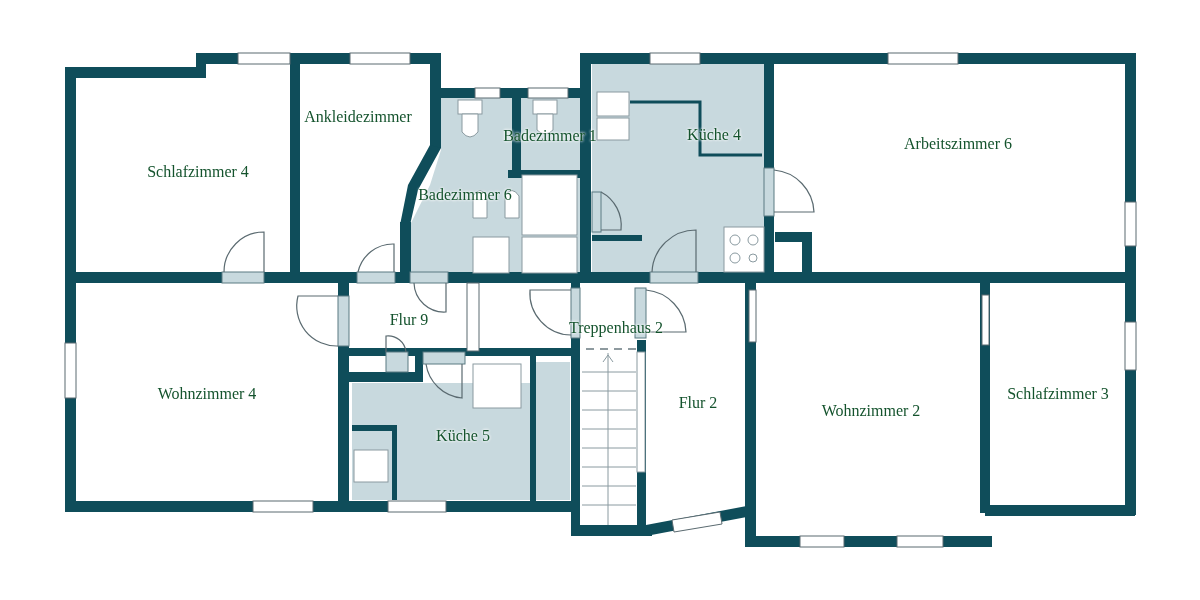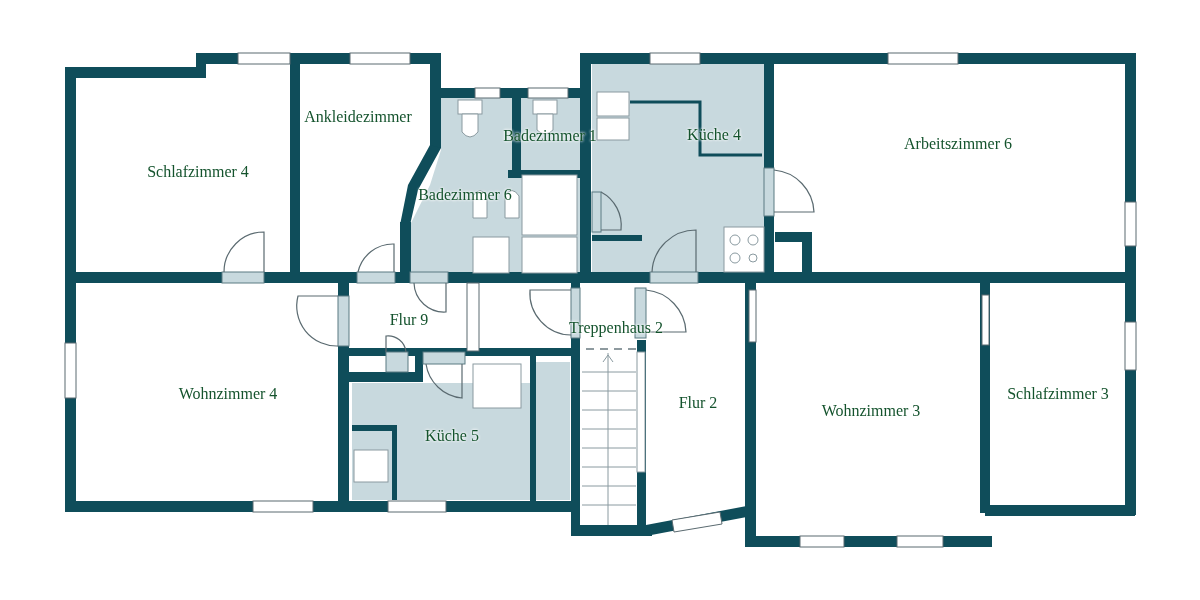--- a/index.html
+++ b/index.html
@@ -173,17 +173,17 @@
 </svg>
 
 <div class="label" style="left:186px; top:172px;margin-left:12px;">Schlafzimmer 4</div>
 <div class="label" style="left:358px; top:117px;">Ankleidezimmer</div>
 <div class="label" style="left:550px; top:136px;">Badezimmer 1</div>
 <div class="label" style="left:465px; top:195px;">Badezimmer 6</div>
 <div class="label" style="left:714px; top:135px;">Küche 4</div>
 <div class="label" style="left:958px; top:144px;">Arbeitszimmer 6</div>
 <div class="label" style="left:409px; top:320px;">Flur 9</div>
 <div class="label" style="left:616px; top:328px;">Treppenhaus 2</div>
-<div class="label" style="left:207px; top:394px;margin-left:21px;">Wohnzimmer 4</div>
-<div class="label" style="left:452px; top:436px;">Küche 5</div>
+<div class="label" style="left:207px; top:394px;">Wohnzimmer 4</div>
+<div class="label" style="left:463px; top:436px;">Küche 5</div>
 <div class="label" style="left:698px; top:403px;">Flur 2</div>
-<div class="label" style="left:871px; top:411px;">Wohnzimmer 3</div>
+<div class="label" style="left:871px; top:411px;">Wohnzimmer 2</div>
 <div class="label" style="left:1058px; top:394px;">Schlafzimmer 3</div>
 
 </body></html>

